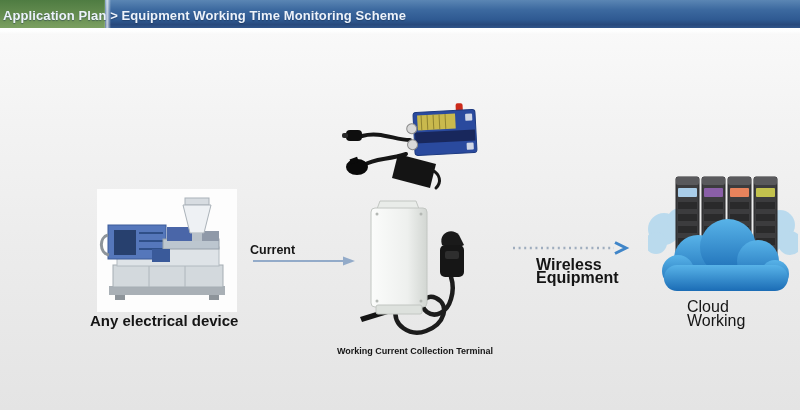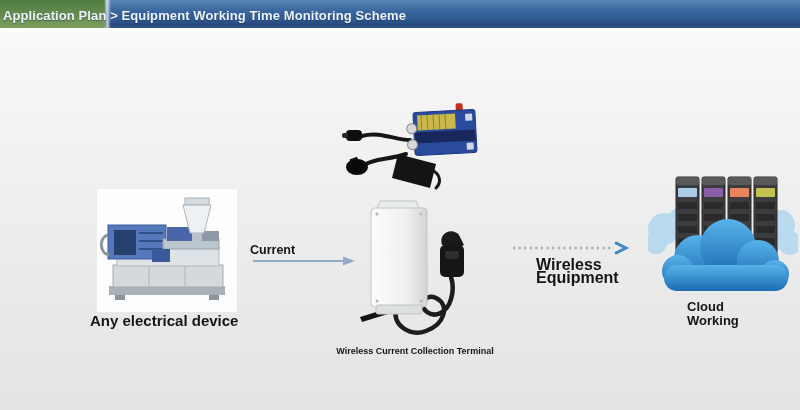--- a/index.html
+++ b/index.html
@@ -29,21 +29,21 @@
   .header-underline{
     position:absolute;left:0;top:28px;width:800px;height:6px;
     background:linear-gradient(180deg,#ffffff 0%,#fdfefe 55%,rgba(250,250,250,0) 100%);
   }
   
   .lbl{position:absolute;color:#151515;}
   .lbl-device{left:90px;top:312px;width:155px;text-align:left;font-size:15px;font-weight:700;}
   .lbl-current{left:250px;top:243px;width:110px;text-align:left;font-size:12.5px;font-weight:600;}
   .lbl-terminal{left:322px;top:346px;width:186px;text-align:center;font-size:9px;font-weight:700;}
   .lbl-wireless{left:536px;top:258px;font-size:16px;font-weight:700;line-height:13px;}
-  .lbl-cloud{left:687px;top:300px;font-size:13px;font-weight:700;line-height:14px;}
+  .lbl-cloud{left:687px;top:300px;font-size:16px;font-weight:400;line-height:14px;}
   
   .fig{position:absolute;}
   .fig-machine{left:97px;top:189px;}
   .fig-collector{left:340px;top:98px;}
   .fig-terminal{left:358px;top:193px;}
   .fig-cloud{left:648px;top:163px;}
   .fig-current-arrow{left:250px;top:253px;}
   .fig-dashed-arrow{left:508px;top:240px;}
 </style>
 </head>
@@ -156,21 +156,21 @@
 
       <path d="M22,8 L58,8 L61,16 L19,16 Z" fill="#e9ece9" stroke="#c2c6c2" stroke-width="1"></path>
       <rect x="13" y="15" width="56" height="99" rx="4" fill="url(#boxg)" stroke="#c2c6c2" stroke-width="1"></rect>
       <rect x="18" y="112" width="46" height="9" rx="2" fill="#dde1dd" stroke="#c2c6c2" stroke-width="1"></rect>
       <circle cx="19" cy="21" r="1.5" fill="#b4b8b4"></circle>
       <circle cx="63" cy="21" r="1.5" fill="#b4b8b4"></circle>
       <circle cx="19" cy="108" r="1.5" fill="#b4b8b4"></circle>
       <circle cx="63" cy="108" r="1.5" fill="#b4b8b4"></circle>
     </svg>
   </div>
-  <div class="lbl lbl-terminal">Wireless Current Collection Terminal</div>
+  <div class="lbl lbl-terminal">Working Current Collection Terminal</div>
 
   <div class="fig fig-dashed-arrow">
     <svg width="128" height="16" viewBox="0 0 128 16">
       <line x1="5" y1="8" x2="106" y2="8" stroke="#9fadbe" stroke-width="2.6" stroke-dasharray="2 3.6"></line>
       <polyline points="107,2.5 118,8 107,13.5" fill="none" stroke="#3f85c8" stroke-width="3"></polyline>
     </svg>
   </div>
   <div class="lbl lbl-wireless">
     <div>Wireless</div>
     <div>Equipment</div>

